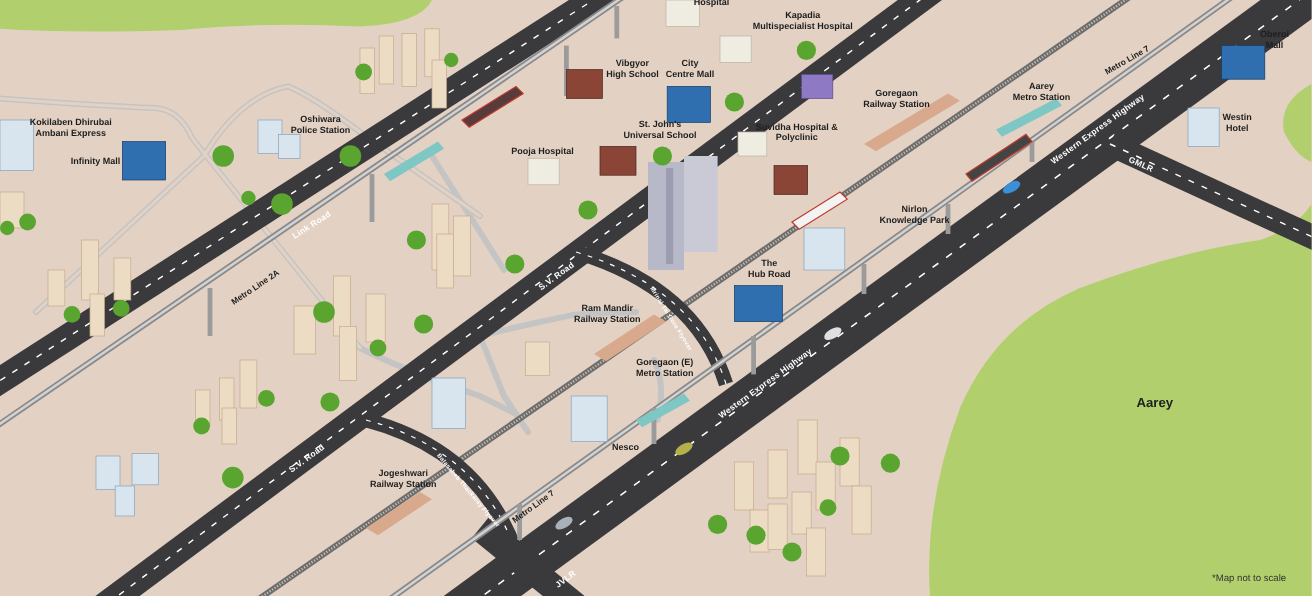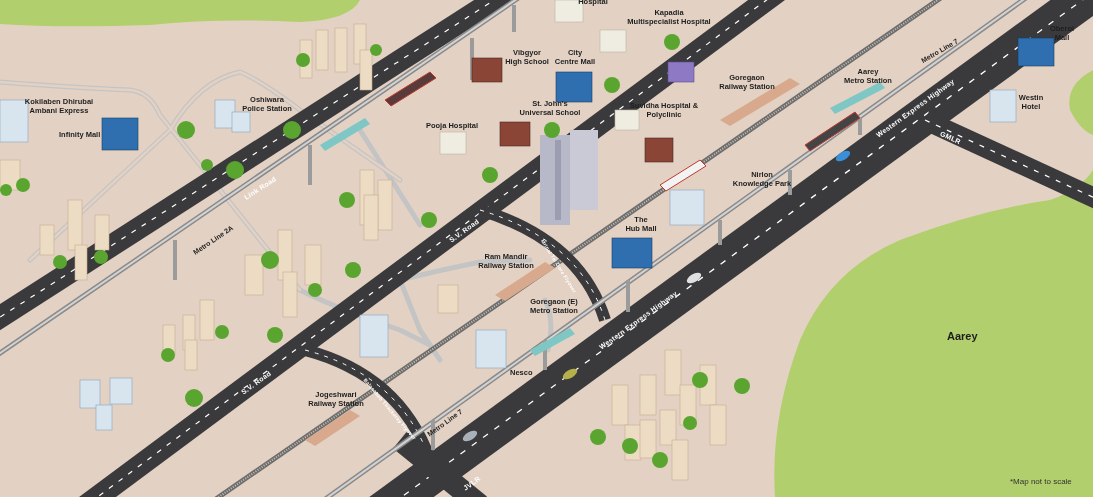--- a/index.html
+++ b/index.html
@@ -260,21 +260,21 @@
 Railway Station</div>
 <div class="lbl" style="left:868px;top:67px;">Aarey
 Metro Station</div>
 <div class="lbl" style="left:1062px;top:24px;">Oberoi
 Mall</div>
 <div class="lbl" style="left:1031px;top:93px;">Westin
 Hotel</div>
 <div class="lbl" style="left:729px;top:170px;margin-left:33px;">Nirlon
 Knowledge Park</div>
 <div class="lbl" style="left:641px;top:215px;">The
-Hub Mall</div>
+Hub Road</div>
 <div class="lbl" style="left:506px;top:252px;">Ram Mandir
 Railway Station</div>
 <div class="lbl" style="left:554px;top:297px;">Goregaon (E)
 Metro Station</div>
 <div class="lbl left" style="left:510px;top:328px;margin-top:40px;">Nesco</div>
 <div class="lbl" style="left:336px;top:390px;">Jogeshwari
 Railway Station</div>
 
 <div class="aarey">Aarey</div>
 <div class="note">*Map not to scale</div>

